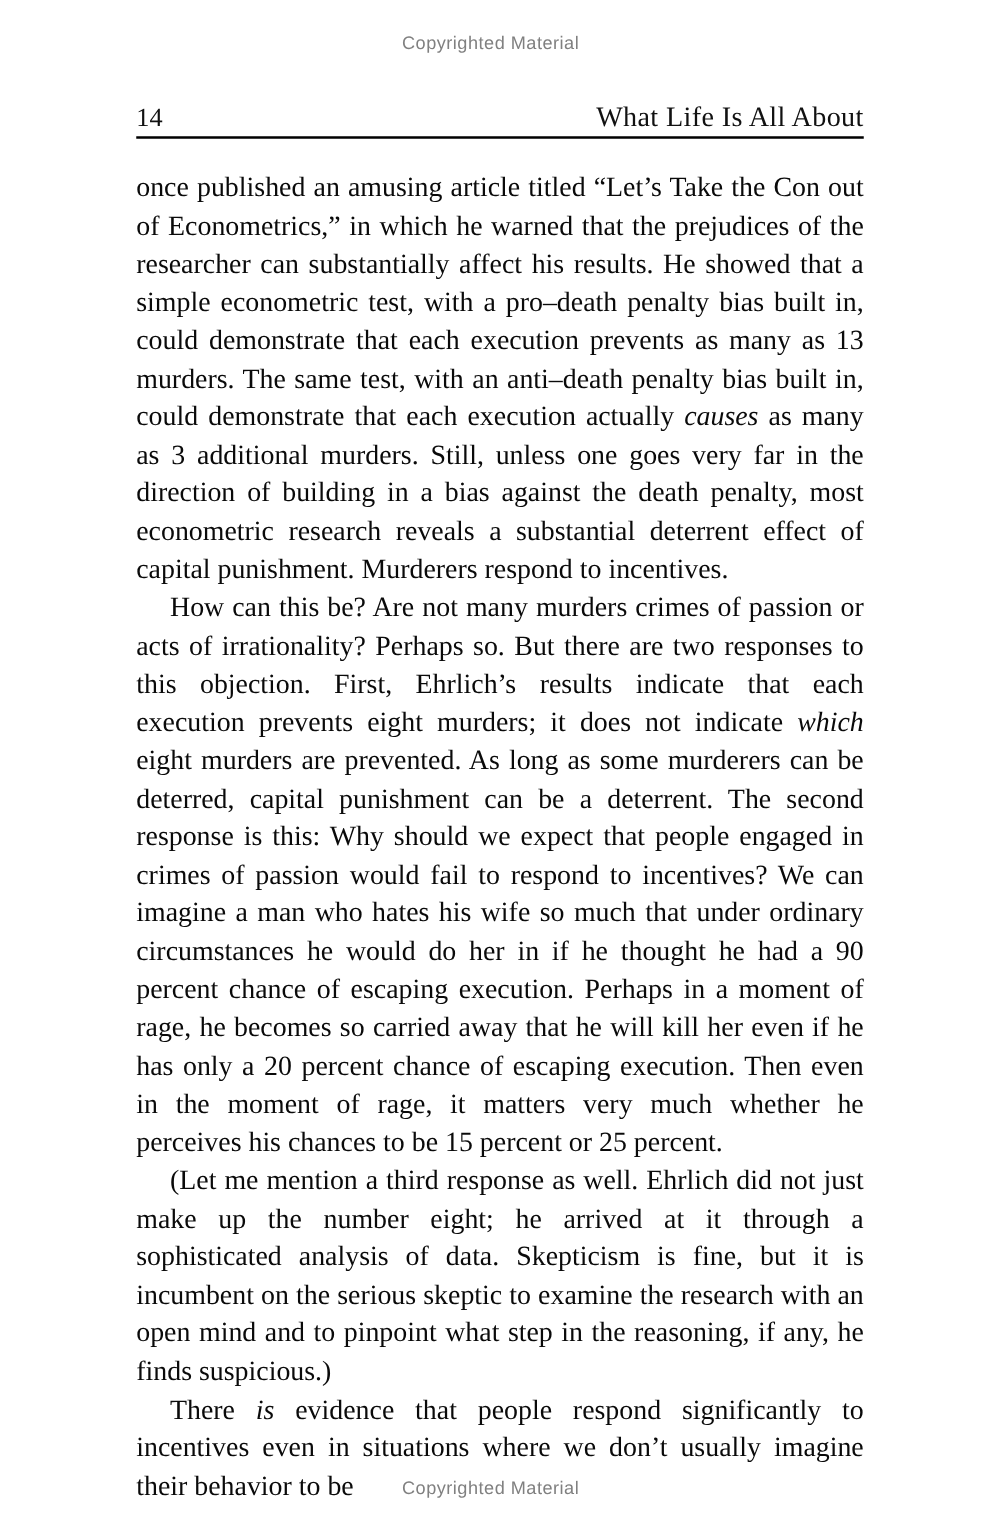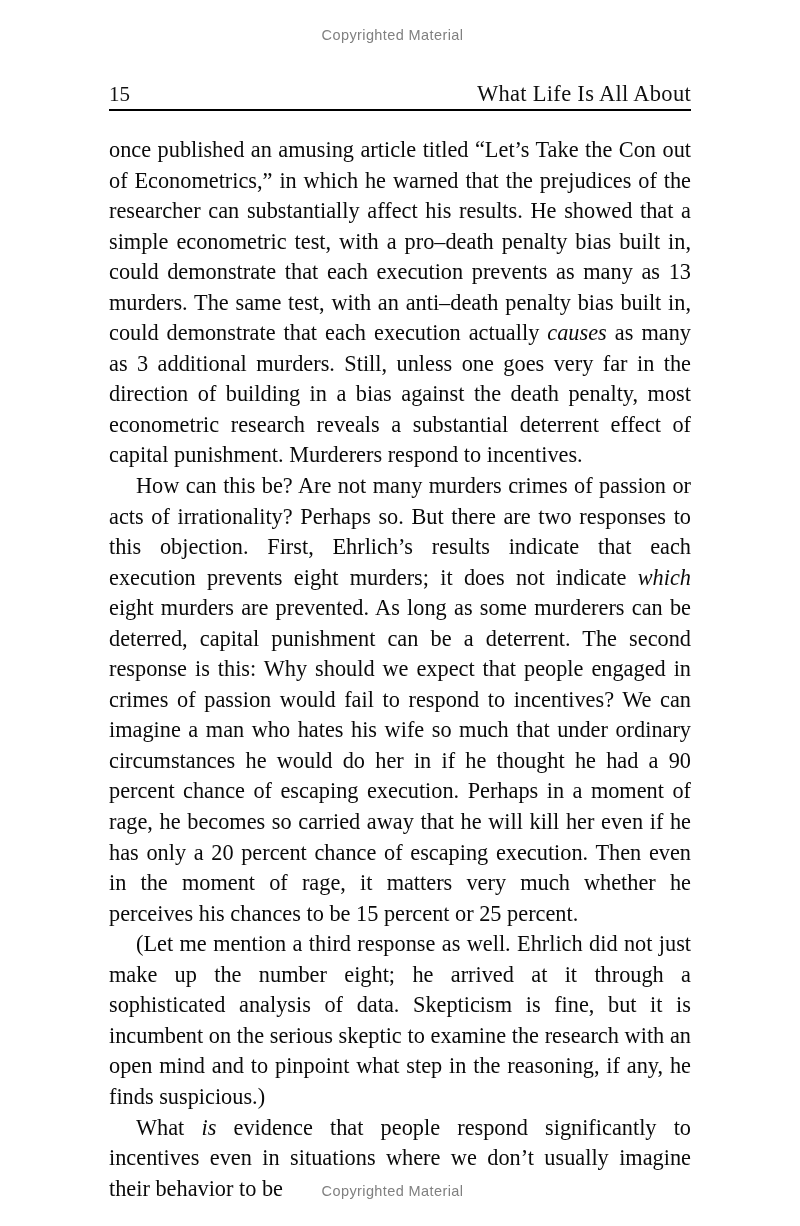--- a/index.html
+++ b/index.html
@@ -98,28 +98,28 @@
   }
 </style>
 </head>
 <body>
 
 <div class="page">
 
   <div class="watermark watermark-top">Copyrighted Material</div>
 
   <div class="running-head">
-    <div class="folio">15</div>
+    <div class="folio">14</div>
     <div class="head-title">What Life Is All About</div>
   </div>
 
   <div class="head-rule"></div>
 
   <div class="body-block" id="body-block">
       <p class="para first"><span>once published an amusing article titled “Let’s Take the Con out of Econometrics,” in which he warned that the prejudices of the researcher can substantially affect his results. He showed that a simple econometric test, with a pro–death penalty bias built in, could demonstrate that each execution prevents as many as 13 murders. The same test, with an anti–death penalty bias built in, could demonstrate that each execution actually </span><em>causes</em><span> as many as 3 additional murders. Still, unless one goes very far in the direction of building in a bias against the death penalty, most econometric research reveals a substantial deterrent effect of capital punishment. Murderers respond to incentives.</span></p>
       <p class="para"><span>How can this be? Are not many murders crimes of passion or acts of irrationality? Perhaps so. But there are two responses to this objection. First, Ehrlich’s results indicate that each execution prevents eight murders; it does not indicate </span><em>which</em><span> eight murders are prevented. As long as some murderers can be deterred, capital punishment can be a deterrent. The second response is this: Why should we expect that people engaged in crimes of passion would fail to respond to incentives? We can imagine a man who hates his wife so much that under ordinary circumstances he would do her in if he thought he had a 90 percent chance of escaping execution. Perhaps in a moment of rage, he becomes so carried away that he will kill her even if he has only a 20 percent chance of escaping execution. Then even in the moment of rage, it matters very much whether he perceives his chances to be 15 percent or 25 percent.</span></p>
       <p class="para"><span>(Let me mention a third response as well. Ehrlich did not just make up the number eight; he arrived at it through a sophisticated analysis of data. Skepticism is fine, but it is incumbent on the serious skeptic to examine the research with an open mind and to pinpoint what step in the reasoning, if any, he finds suspicious.)</span></p>
-      <p class="para"><span>What </span><em>is</em><span> evidence that people respond significantly to incentives even in situations where we don’t usually imagine their behavior to be</span></p>
+      <p class="para"><span>There </span><em>is</em><span> evidence that people respond significantly to incentives even in situations where we don’t usually imagine their behavior to be</span></p>
     </div>
 
   <div class="watermark watermark-bottom">Copyrighted Material</div>
 
 </div>
 
 </body></html>

